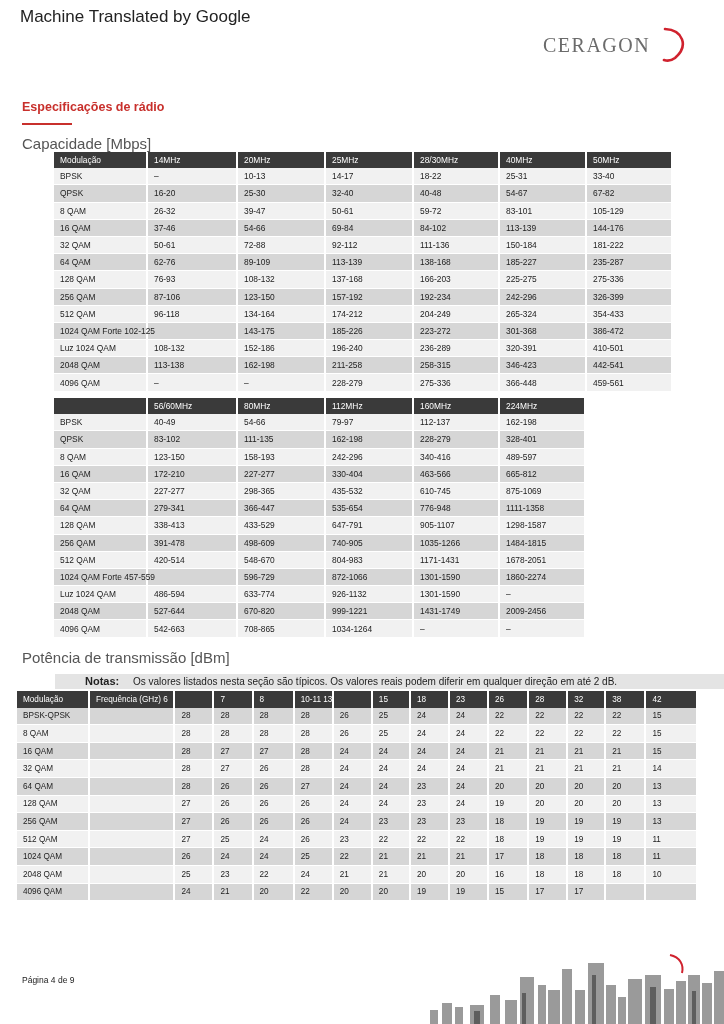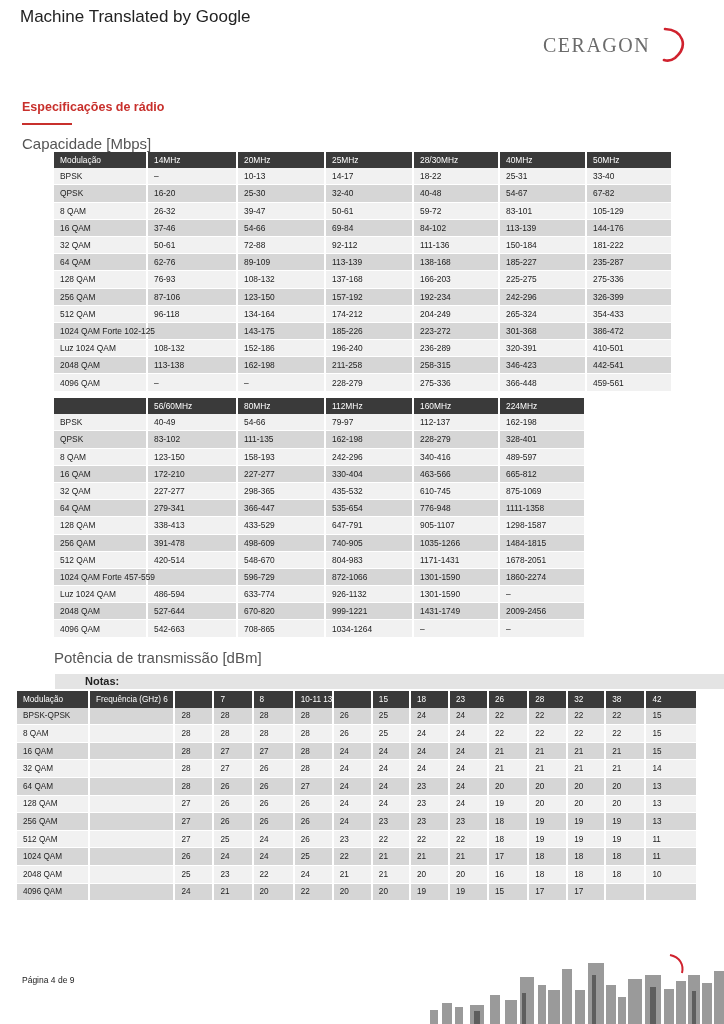--- a/index.html
+++ b/index.html
@@ -308,24 +308,25 @@
         <td>4096 QAM</td>
         <td>542-663</td>
         <td>708-865</td>
         <td>1034-1264</td>
         <td>–</td>
         <td>–</td>
       </tr>
     </tbody>
 </table>
 
-<div class="sub" style="top:649px;margin-left:32px;">Potência de transmissão [dBm]</div>
+<div class="sub" style="top:649px;">Potência de transmissão [dBm]</div>
 
 <div class="notes">
   <span class="lbl">Notas:</span>
+  <span class="txt">Os valores listados nesta seção são típicos. Os valores reais podem diferir em qualquer direção em até 2 dB.</span>
 </div>
 
 <table class="pw" id="pw" style="width:681px;">
   <colgroup>
     <col style="width:70px">
       <col style="width:83px">
       <col style="width:38px">
       <col style="width:38px">
       <col style="width:40px">
       <col style="width:38px">

